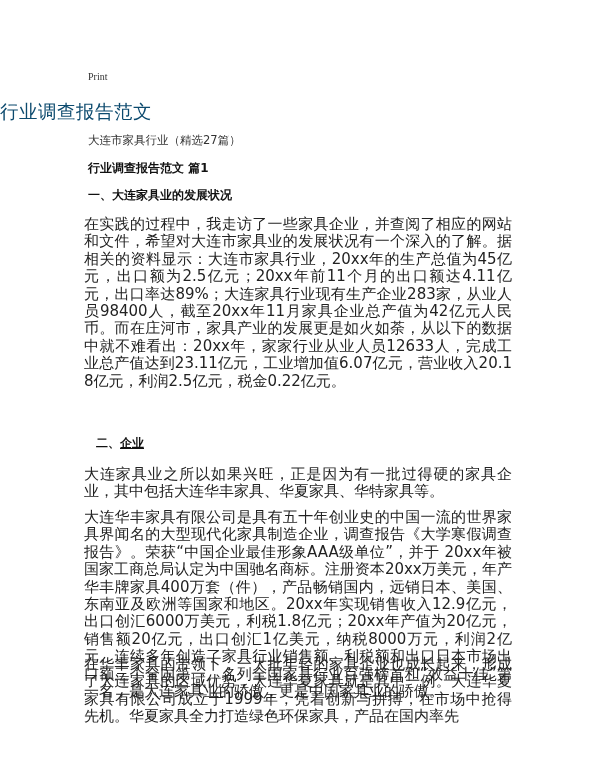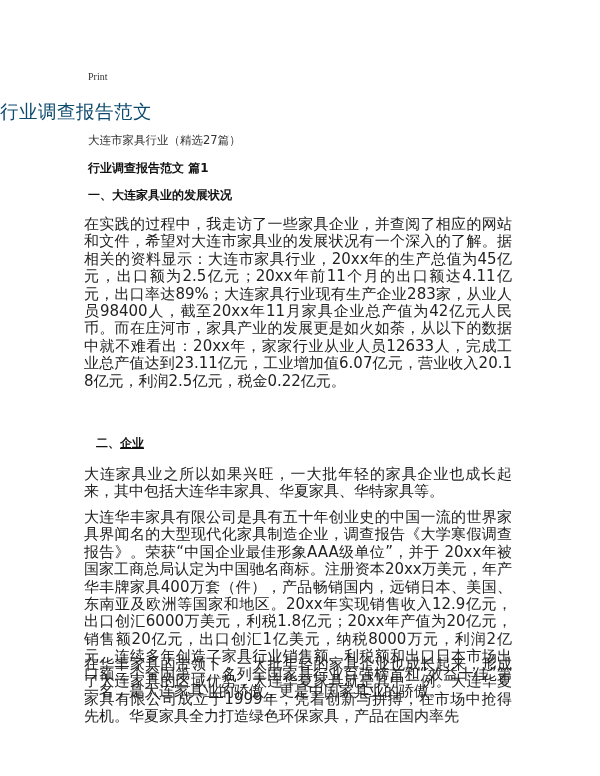--- a/index.html
+++ b/index.html
@@ -34,16 +34,16 @@
   <div class="h-part">行业调查报告范文 篇1</div>
 
   <div class="h-sec s1">
     <span>一、</span><span>大连家具业的发展状况</span>
   </div>
   <p class="para p1">在实践的过程中，我走访了一些家具企业，并查阅了相应的网站和文件，希望对大连市家具业的发展状况有一个深入的了解。据相关的资料显示：大连市家具行业，20xx年的生产总值为45亿元，出口额为2.5亿元；20xx年前11个月的出口额达4.11亿元，出口率达89%；大连家具行业现有生产企业283家，从业人员98400人，截至20xx年11月家具企业总产值为42亿元人民币。而在庄河市，家具产业的发展更是如火如荼，从以下的数据中就不难看出：20xx年，家家行业从业人员12633人，完成工业总产值达到23.11亿元，工业增加值6.07亿元，营业收入20.18亿元，利润2.5亿元，税金0.22亿元。</p>
 
   <div class="h-sec s2">
     <span>二、</span><span class="u">企业</span>
   </div>
-  <p class="para p3">大连家具业之所以如果兴旺，一大批年轻的家具企业也成长起来，其中包括大连华丰家具、华夏家具、华特家具等。</p>
+  <p class="para p3">大连家具业之所以如果兴旺，正是因为有一批过得硬的家具企业，其中包括大连华丰家具、华夏家具、华特家具等。</p>
   <p class="para p4">大连华丰家具有限公司是具有五十年创业史的中国一流的世界家具界闻名的大型现代化家具制造企业，调查报告《大学寒假调查报告》。荣获“中国企业最佳形象AAA级单位”，并于 20xx年被国家工商总局认定为中国驰名商标。注册资本20xx万美元，年产华丰牌家具400万套（件），产品畅销国内，远销日本、美国、东南亚及欧洲等国家和地区。20xx年实现销售收入12.9亿元，出口创汇6000万美元，利税1.8亿元；20xx年产值为20亿元，销售额20亿元，出口创汇1亿美元，纳税8000万元，利润2亿元。连续多年创造了家具行业销售额、利税额和出口日本市场出口额三个全国第一。名列全国家具行业百强榜首和“效益十佳”第一名，是大连家具业的骄傲，更是中国家具业的骄傲。</p>
   <p class="para p5">在华丰家具的带领下，一大批年轻的家具企业也成长起来，形成了大连家具的区域优势，大连华夏家具就是其中一例。大连华夏家具有限公司成立于1999年，凭着创新与拼搏，在市场中抢得先机。华夏家具全力打造绿色环保家具，产品在国内率先</p>
 </div>
 
 </body></html>

